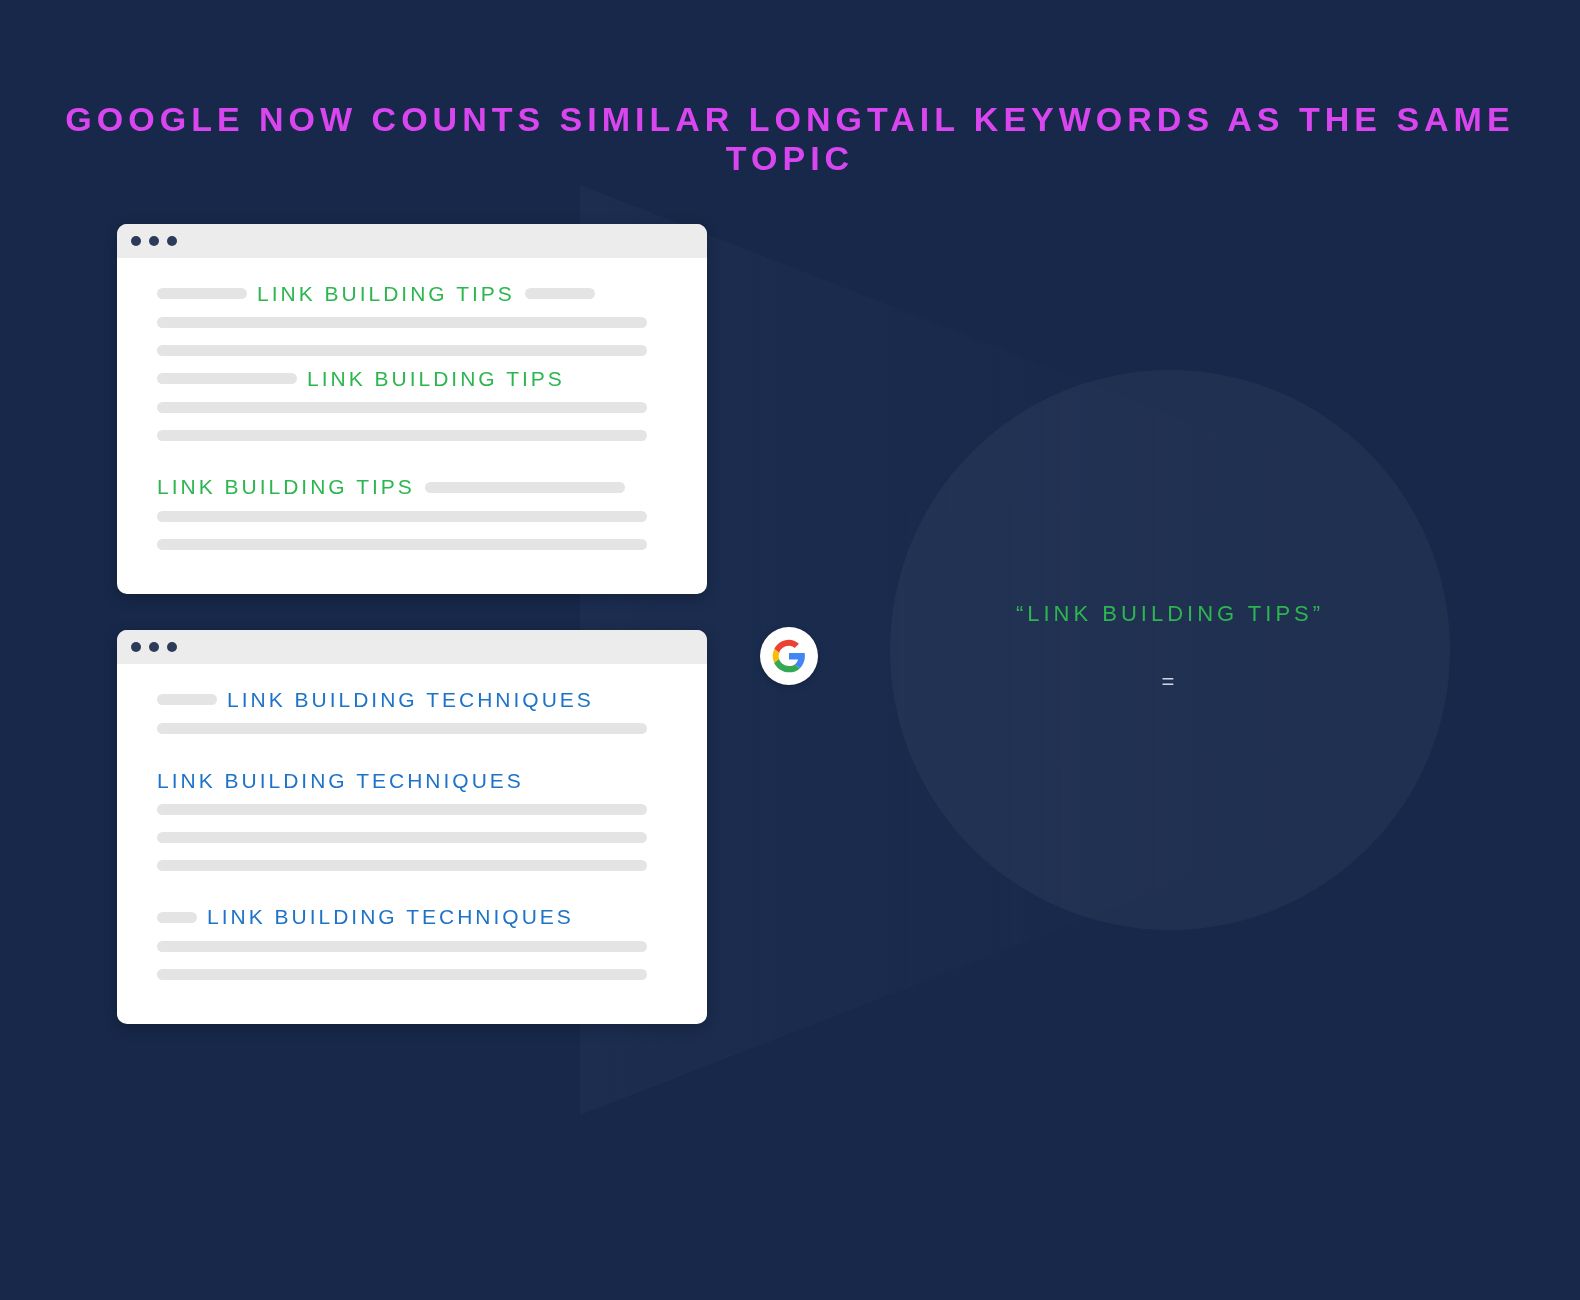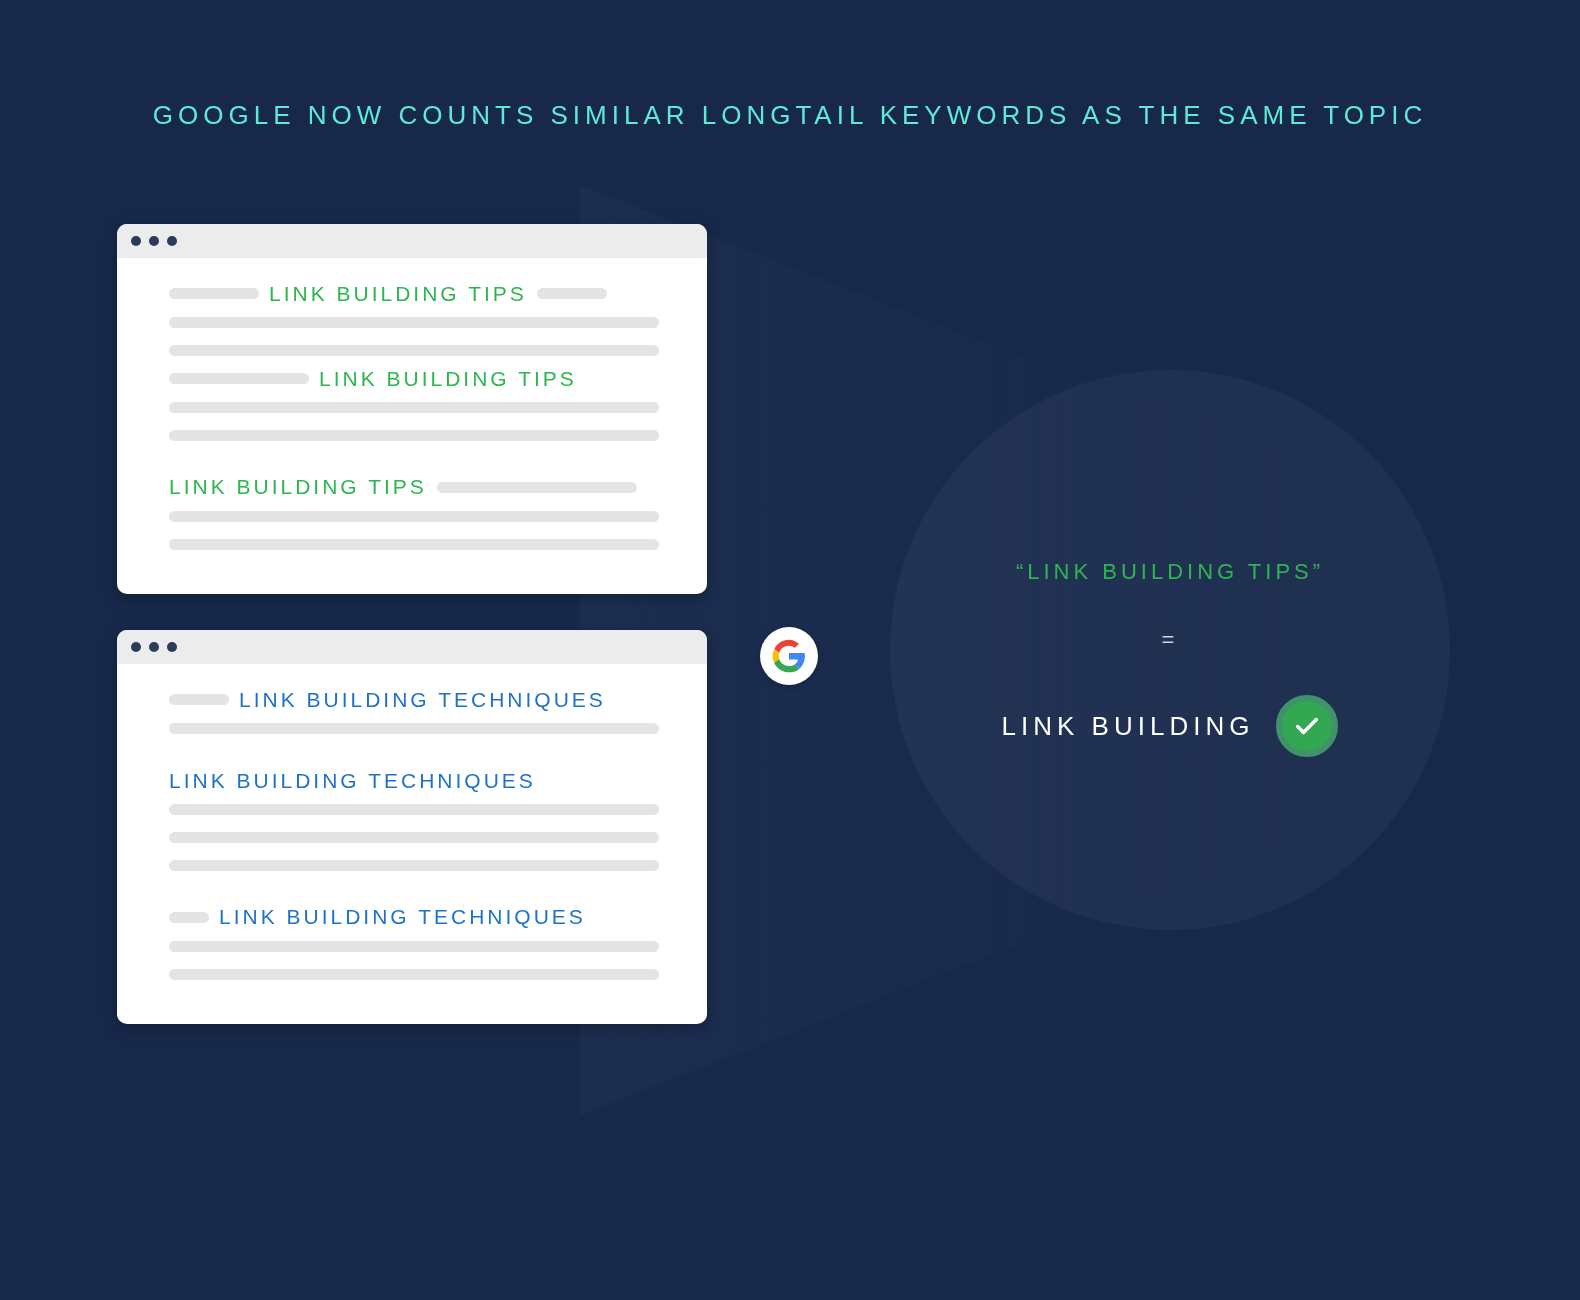--- a/index.html
+++ b/index.html
@@ -15,24 +15,24 @@
   .stage {
     position: relative;
     width: 1580px;
     height: 1300px;
   }
   .title {
     position: absolute;
     top: 100px;
     left: 0; right: 0;
     text-align: center;
-    color: #5eead4;
-    font-size: 26px;
+    color: #d946ef;
+    font-size: 34px;
     letter-spacing: 5px;
-    font-weight: 400;
+    font-weight: 700;
   }
   
   .cone {
     position: absolute;
     left: 580px;
     top: 185px;
     width: 1100px;
     height: 930px;
     opacity: 0.45;
     pointer-events: none;
@@ -55,21 +55,21 @@
     display: flex;
     align-items: center;
     padding-left: 14px;
     gap: 8px;
   }
   .dot {
     width: 10px; height: 10px; border-radius: 50%;
     background: #2b3b59;
   }
   .browser-body {
-    padding: 28px 40px 30px 52px;
+    padding: 28px 40px 30px 40px;
   }
   .line {
     height: 11px;
     border-radius: 6px;
     background: #e4e4e4;
     display: inline-block;
     vertical-align: middle;
   }
   .kw {
     display: inline-block;
@@ -191,23 +191,15 @@
       <path fill="#EA4335" d="M24 9.5c3.94 0 6.6 1.7 8.12 3.13l5.94-5.8C34.4 3.3 29.7 1 24 1 14.8 1 6.9 6.4 3.3 14.2l6.9 5.4C11.9 13.5 17.4 9.5 24 9.5z"></path>
       <path fill="#4285F4" d="M46.5 24.5c0-1.6-.15-3.2-.45-4.7H24v9h12.7c-.55 2.9-2.2 5.4-4.7 7.1l7.2 5.6C43.5 37.5 46.5 31.6 46.5 24.5z"></path>
       <path fill="#FBBC05" d="M10.2 28.4c-.5-1.4-.8-2.9-.8-4.4s.3-3 .8-4.4l-6.9-5.4C1.8 17.5 1 20.7 1 24s.8 6.5 2.3 9.8l6.9-5.4z"></path>
       <path fill="#34A853" d="M24 47c6.2 0 11.4-2 15.2-5.5l-7.2-5.6c-2 1.4-4.7 2.3-8 2.3-6.6 0-12.1-4-14-9.8l-6.9 5.4C6.9 41.6 14.8 47 24 47z"></path>
     </svg>
   </div>
 
   <div class="big-circle">
     <div class="c-line c-green">“LINK BUILDING TIPS”</div>
     <div class="c-eq">=</div>
-    <div class="c-result">
-      <span>LINK BUILDING</span>
-      <span class="check-badge">
-        <svg width="28" height="28" viewBox="0 0 24 24">
-          <path d="M4 12.5l5 5L20 6.5" stroke="#ffffff" stroke-width="3" fill="none" stroke-linecap="round" stroke-linejoin="round"></path>
-        </svg>
-      </span>
-    </div>
   </div>
 
 </div>
 
 </body></html>

